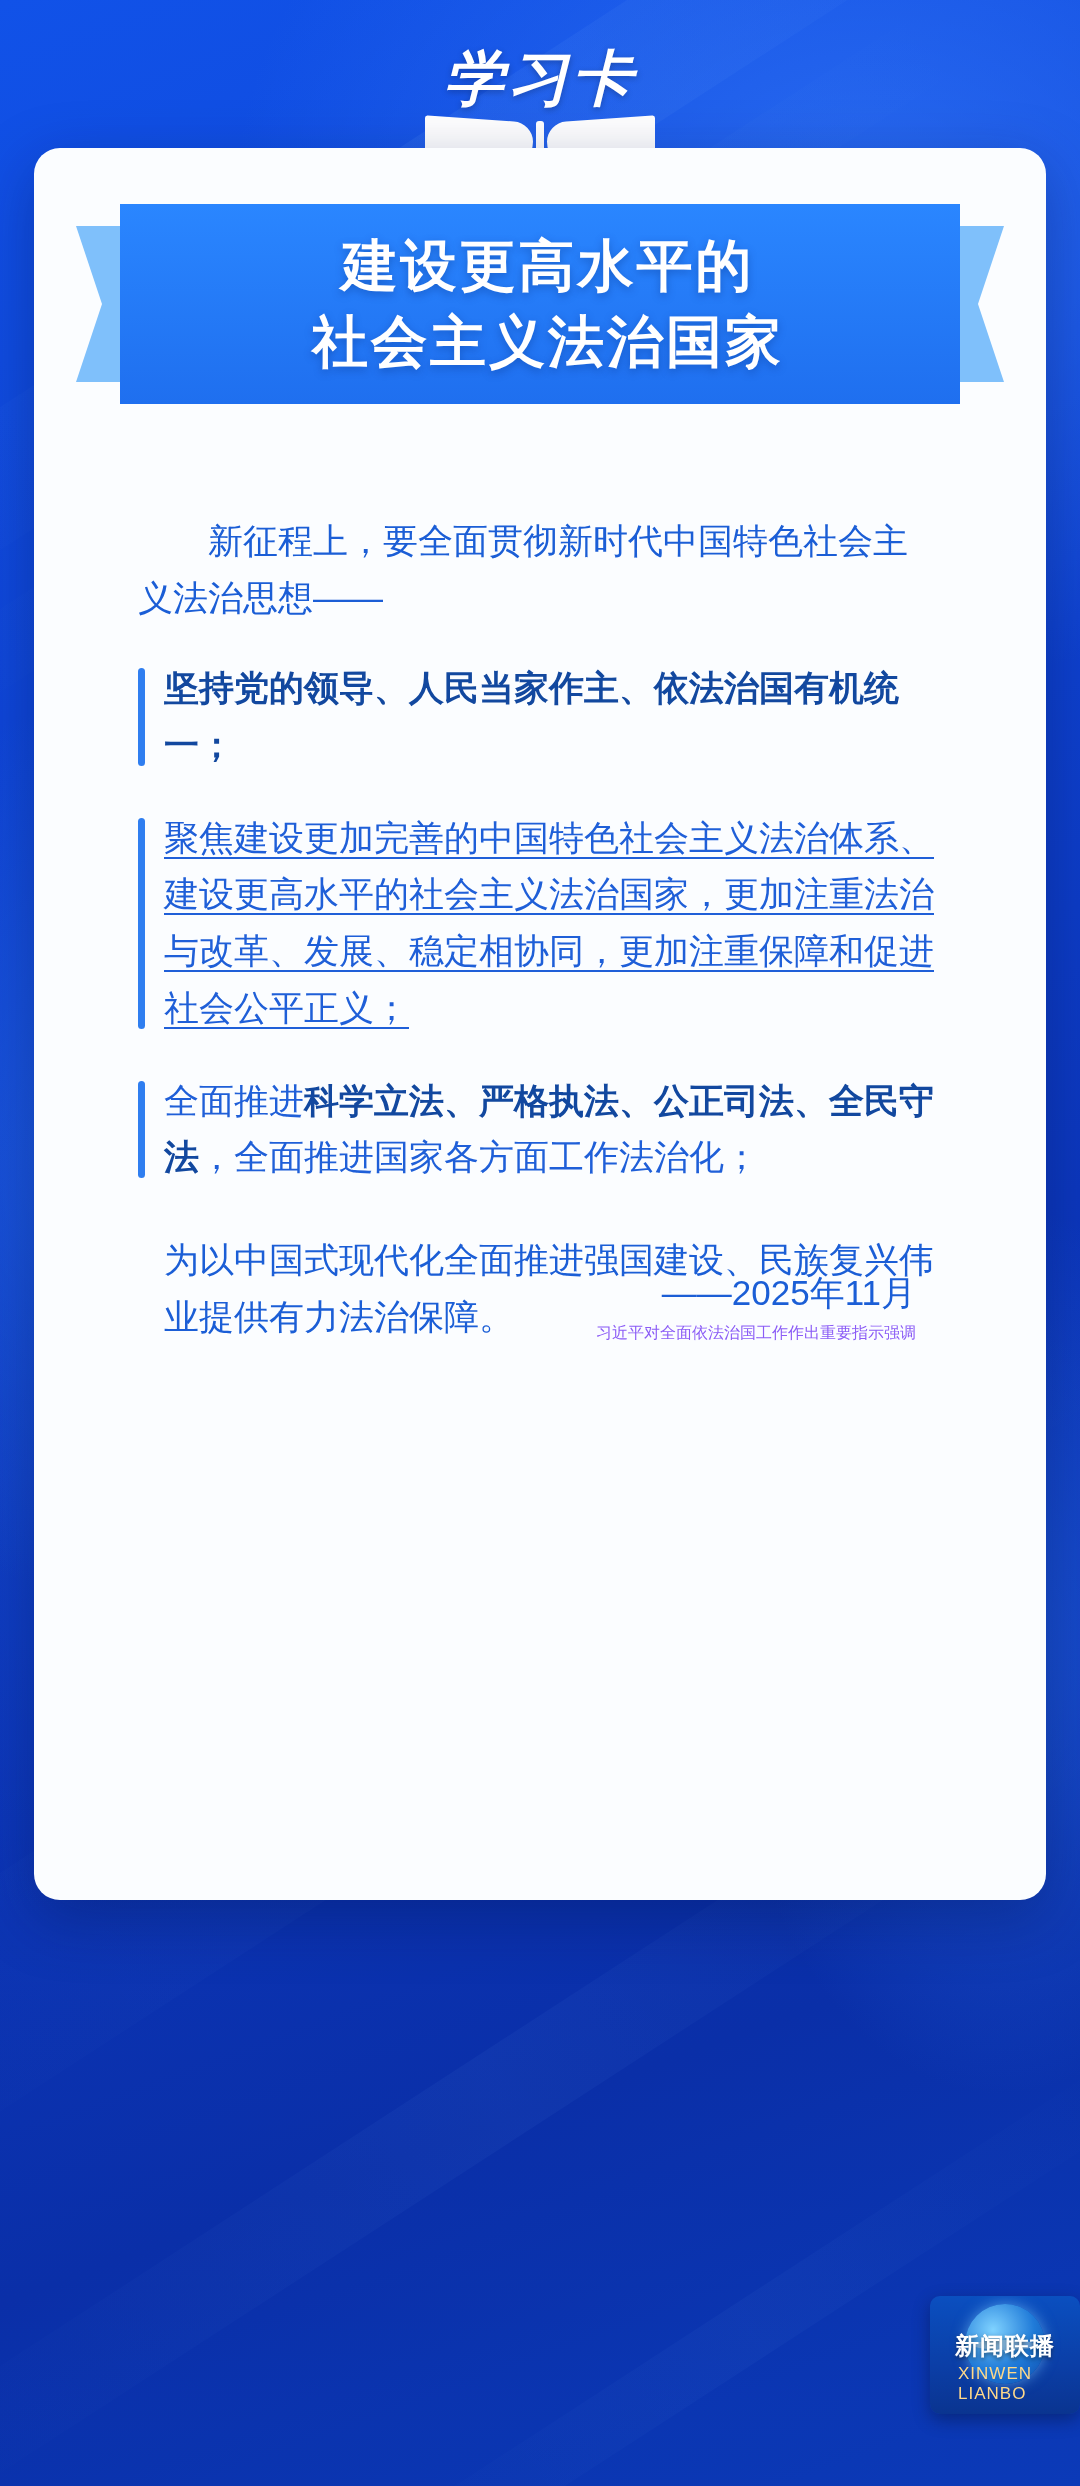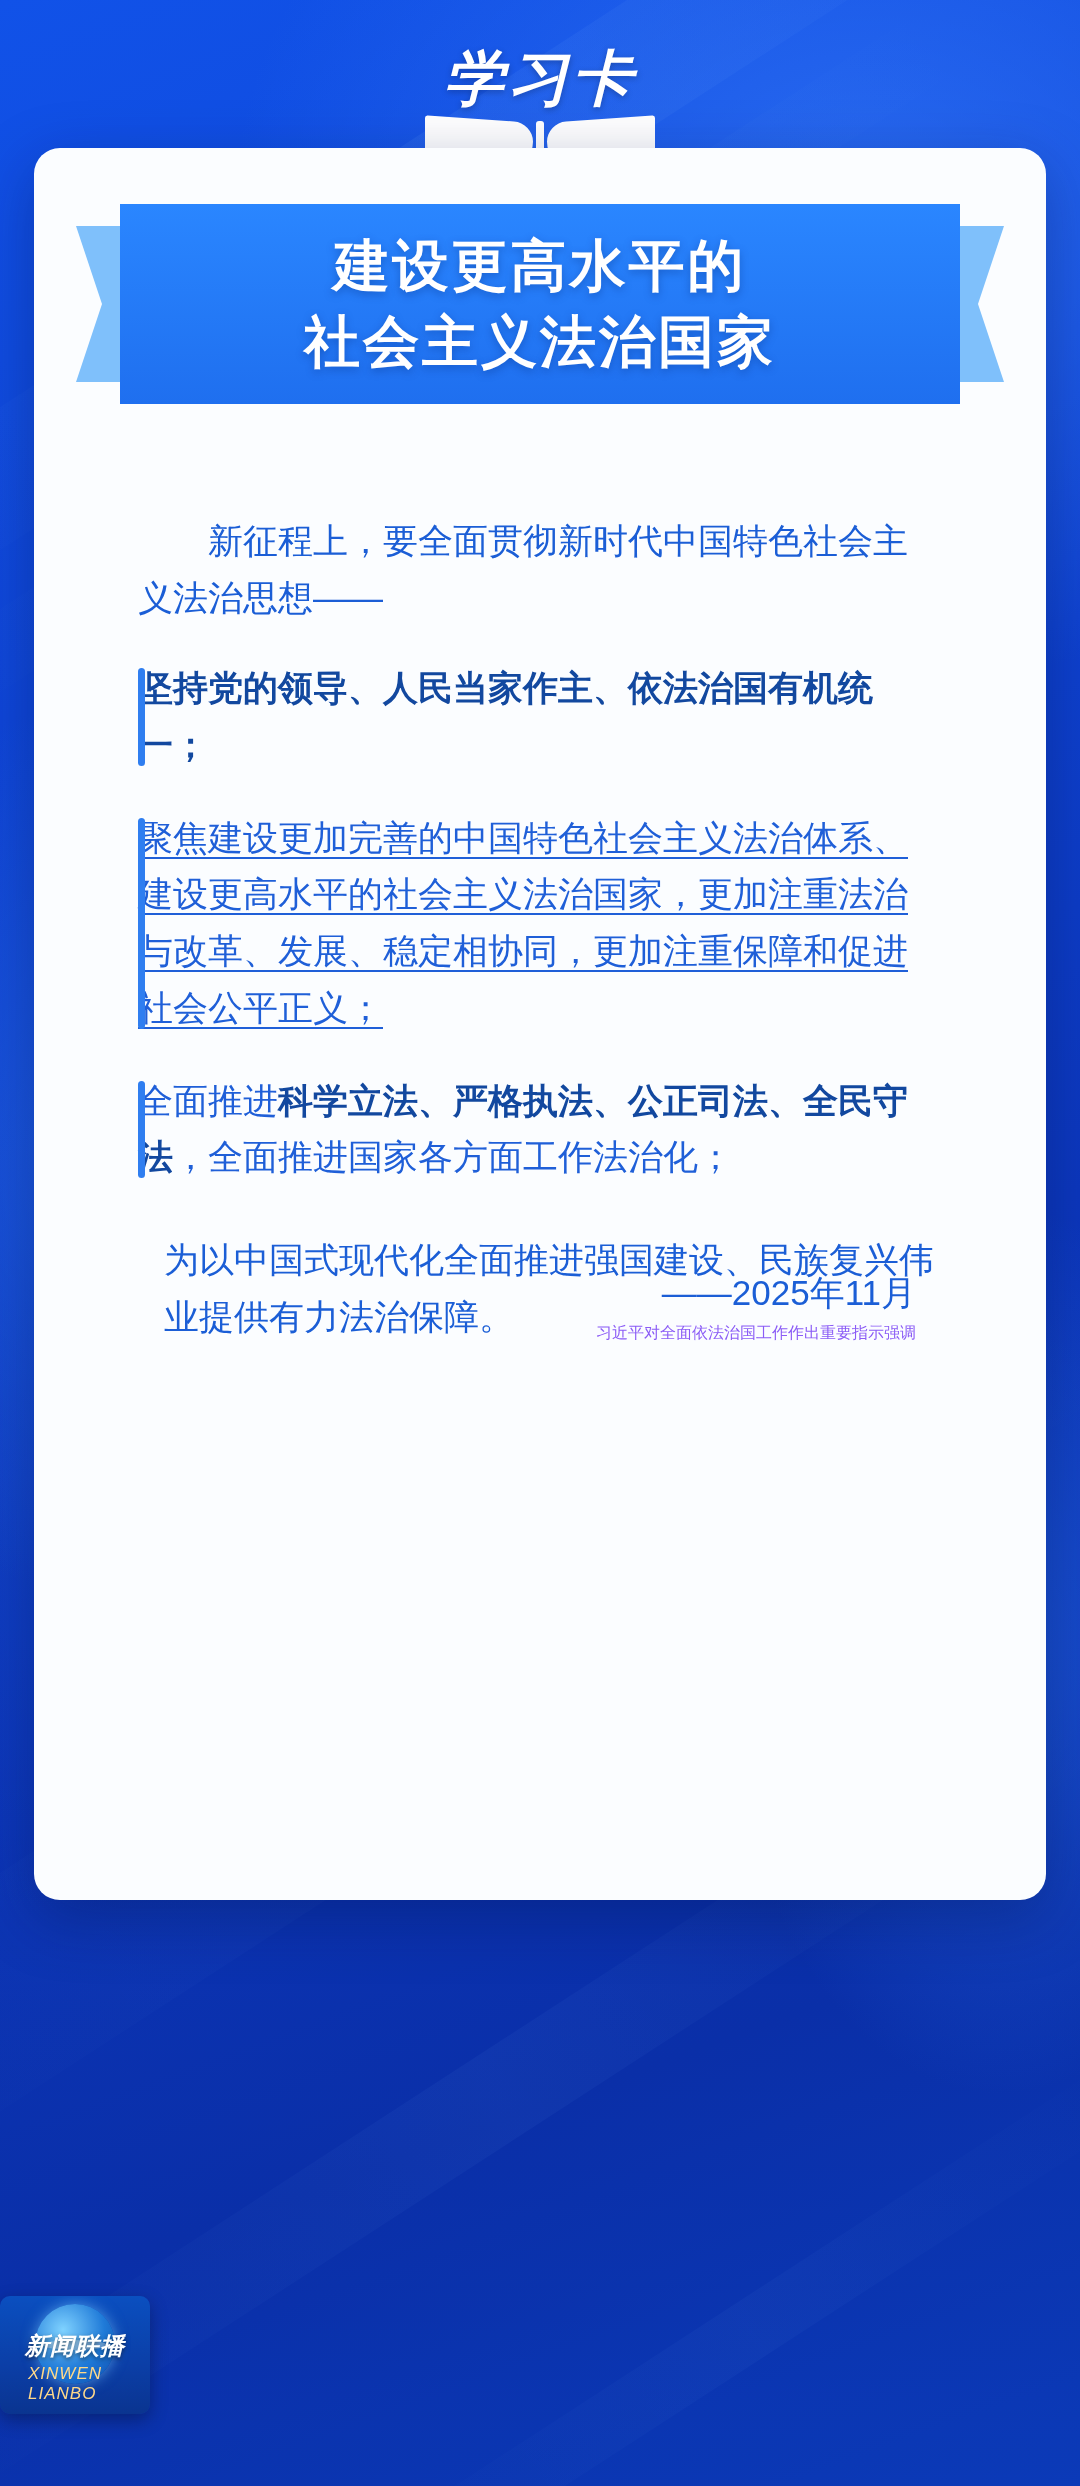--- a/index.html
+++ b/index.html
@@ -150,21 +150,21 @@
   .ribbon-tail.left {
     left: 0;
     clip-path: polygon(0 0, 100% 0, 100% 100%, 0 100%, 26px 50%);
   }
   .ribbon-tail.right {
     right: 0;
     clip-path: polygon(0 0, 100% 0, calc(100% - 26px) 50%, 100% 100%, 0 100%);
   }
   .ribbon-title {
     position: absolute;
-    left: 44px;
+    left: 52px;
     top: 0;
     width: 840px;
     height: 200px;
     display: flex;
     flex-direction: column;
     align-items: center;
     justify-content: center;
     color: #ffffff;
     font-size: 56px;
     font-weight: bold;
@@ -183,20 +183,21 @@
     font-size: 35px;
     line-height: 1.62;
   }
   .para-intro {
     color: #1b5ed6;
     text-indent: 70px;
     margin-bottom: 34px;
   }
   .point {
     position: relative;
+    padding-left: 26px;
     margin-bottom: 36px;
   }
   .point::before {
     content: "";
     position: absolute;
     left: 0;
     top: 8px;
     bottom: 8px;
     width: 7px;
     border-radius: 4px;
@@ -238,22 +239,21 @@
     line-height: 1.6;
   }
 
   
   .footer {
     position: absolute;
     left: 0;
     bottom: 72px;
     width: 1080px;
     display: flex;
-    justify-content: flex-start;
-    font-style: italic;
+    justify-content: flex-end;
   }
   .cctv-logo {
     position: relative;
     width: 150px;
     height: 118px;
     border-radius: 10px;
     background: linear-gradient(180deg, #0a4fc0 0%, #0b3ea6 60%, #0a3490 100%);
     box-shadow: 0 6px 18px rgba(0,0,0,0.3);
     overflow: hidden;
     display: flex;

